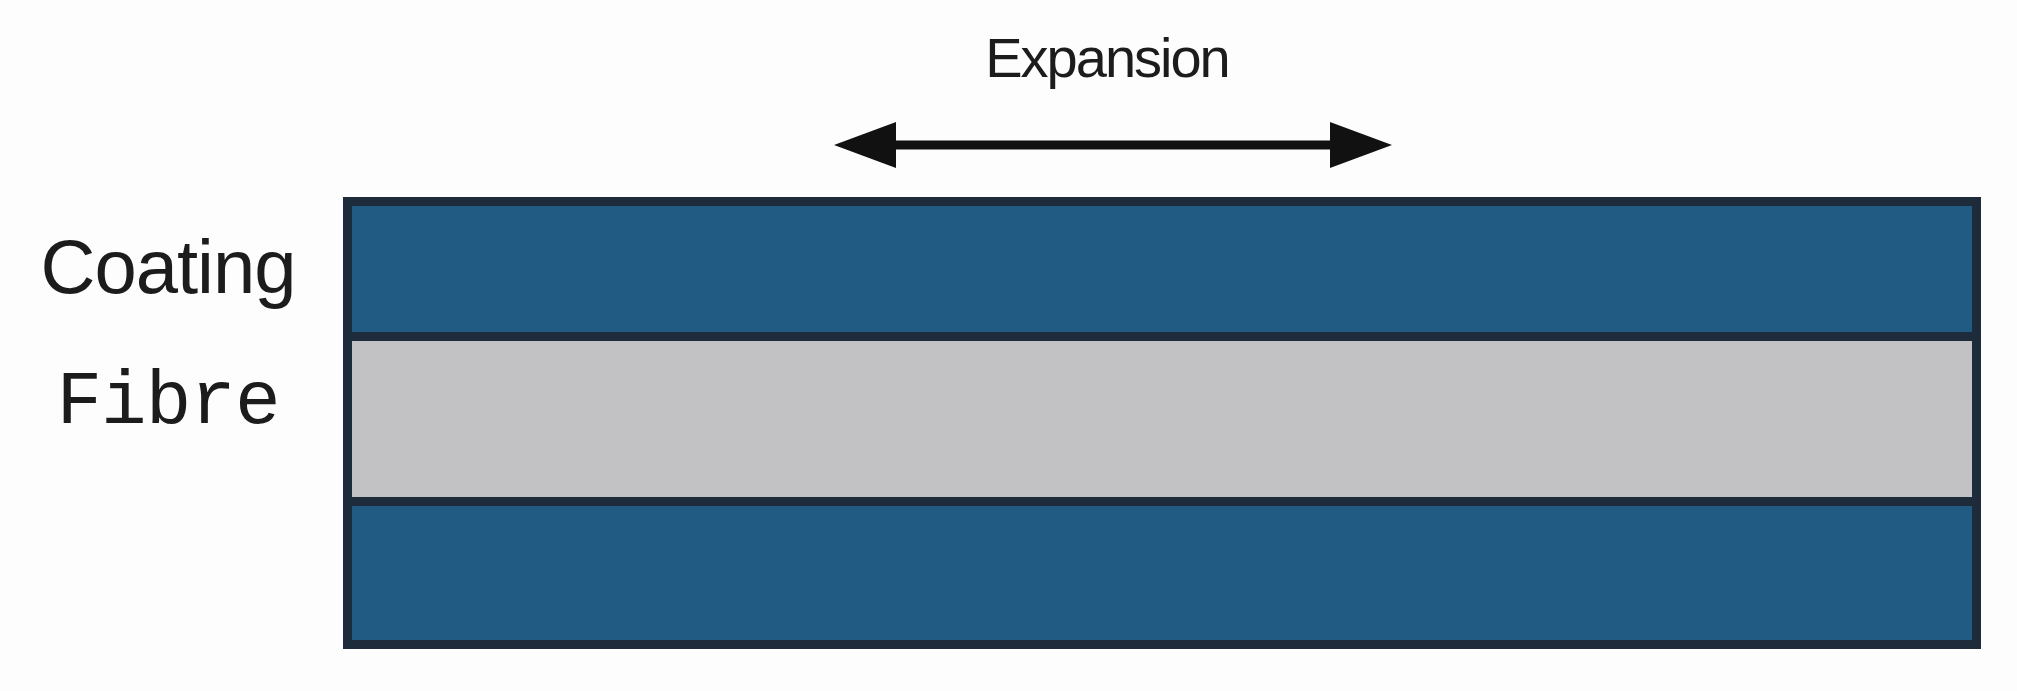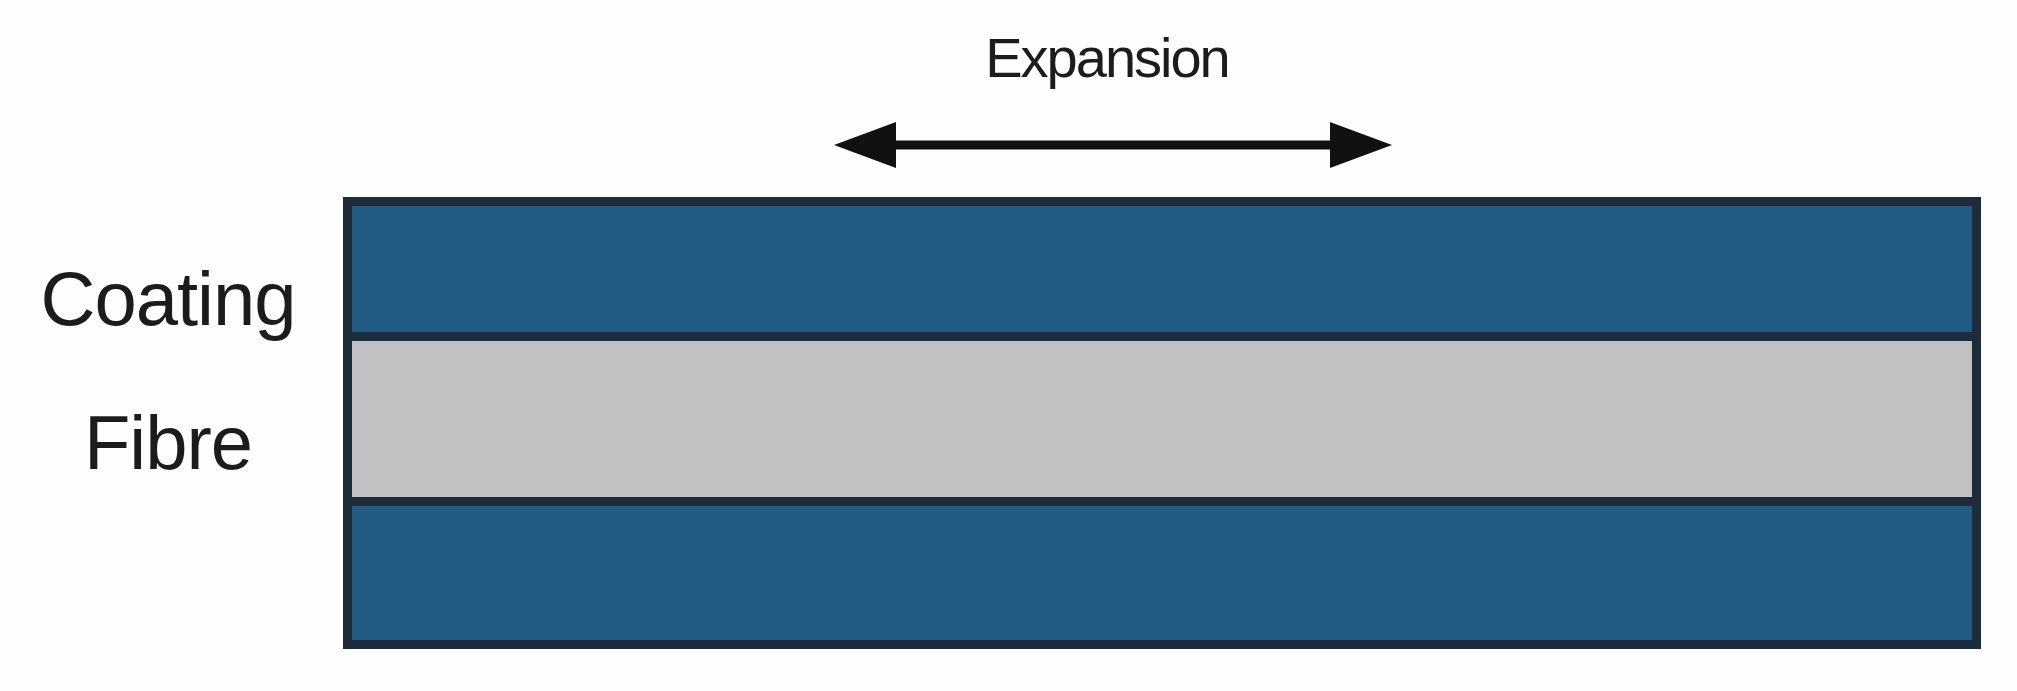--- a/index.html
+++ b/index.html
@@ -68,27 +68,27 @@
     position: absolute;
     left: 0;
     width: 336px;
     text-align: center;
     font-size: 76px;
     line-height: 86px;
     font-weight: 400;
     letter-spacing: -1px;
     color: #1c1c1c;
     white-space: nowrap;
-    margin-top: 32px;
   }
   .label-coating {
     top: 224px;
   }
   .label-fibre {
-    top: 368px;
+    top: 360px;
+    font-family: Liberation Mono, monospace;
   }
 </style>
 </head>
 <body>
 
 <div class="stage">
 
   <div class="expansion-label">Expansion</div>
 
   <svg class="expansion-arrow" viewBox="0 0 562 66" xmlns="http://www.w3.org/2000/svg" aria-hidden="true">

